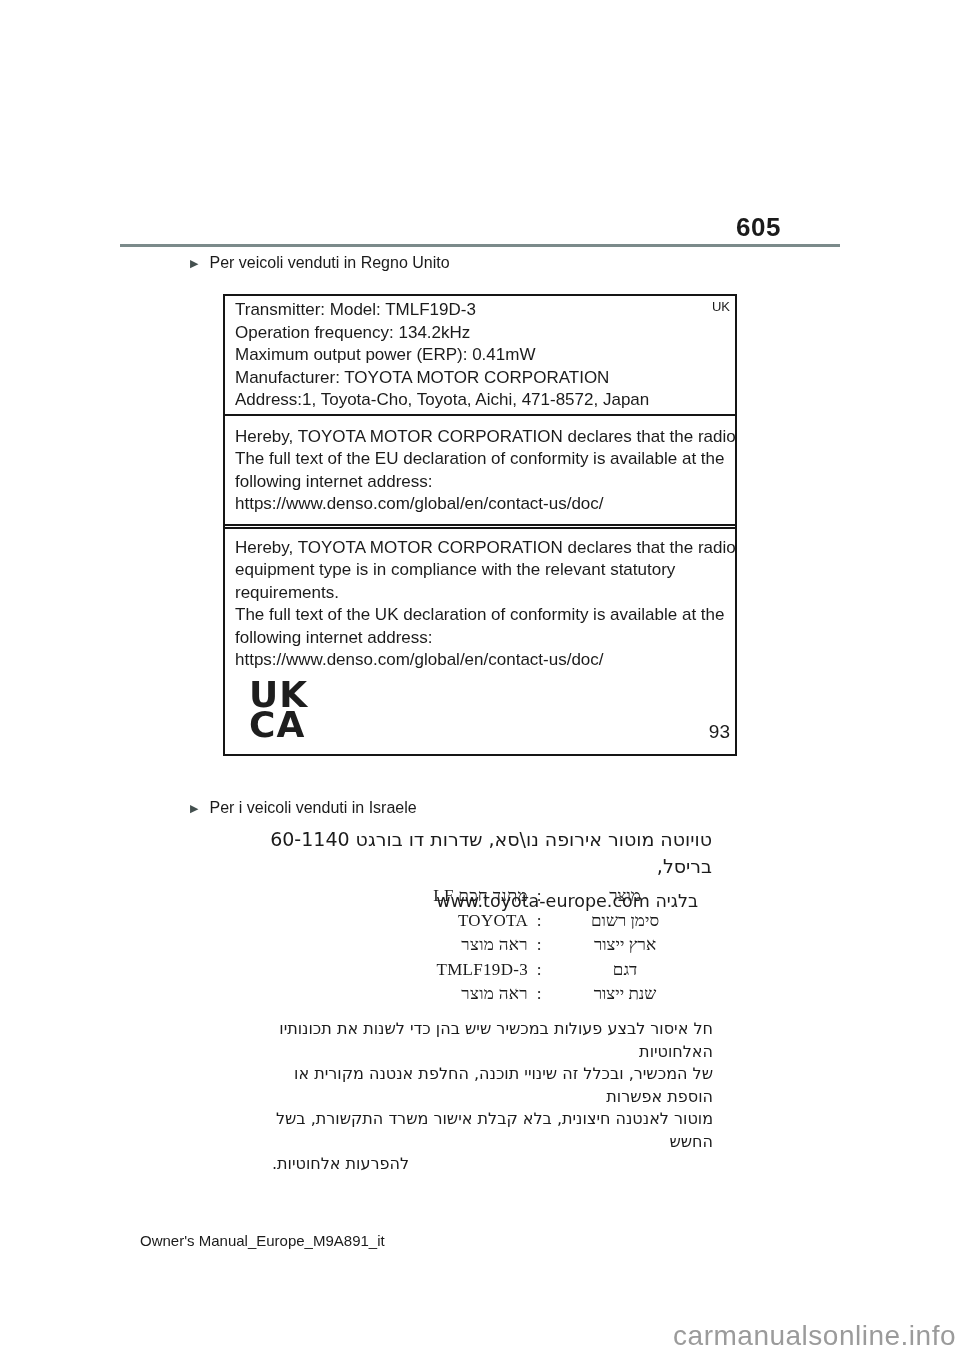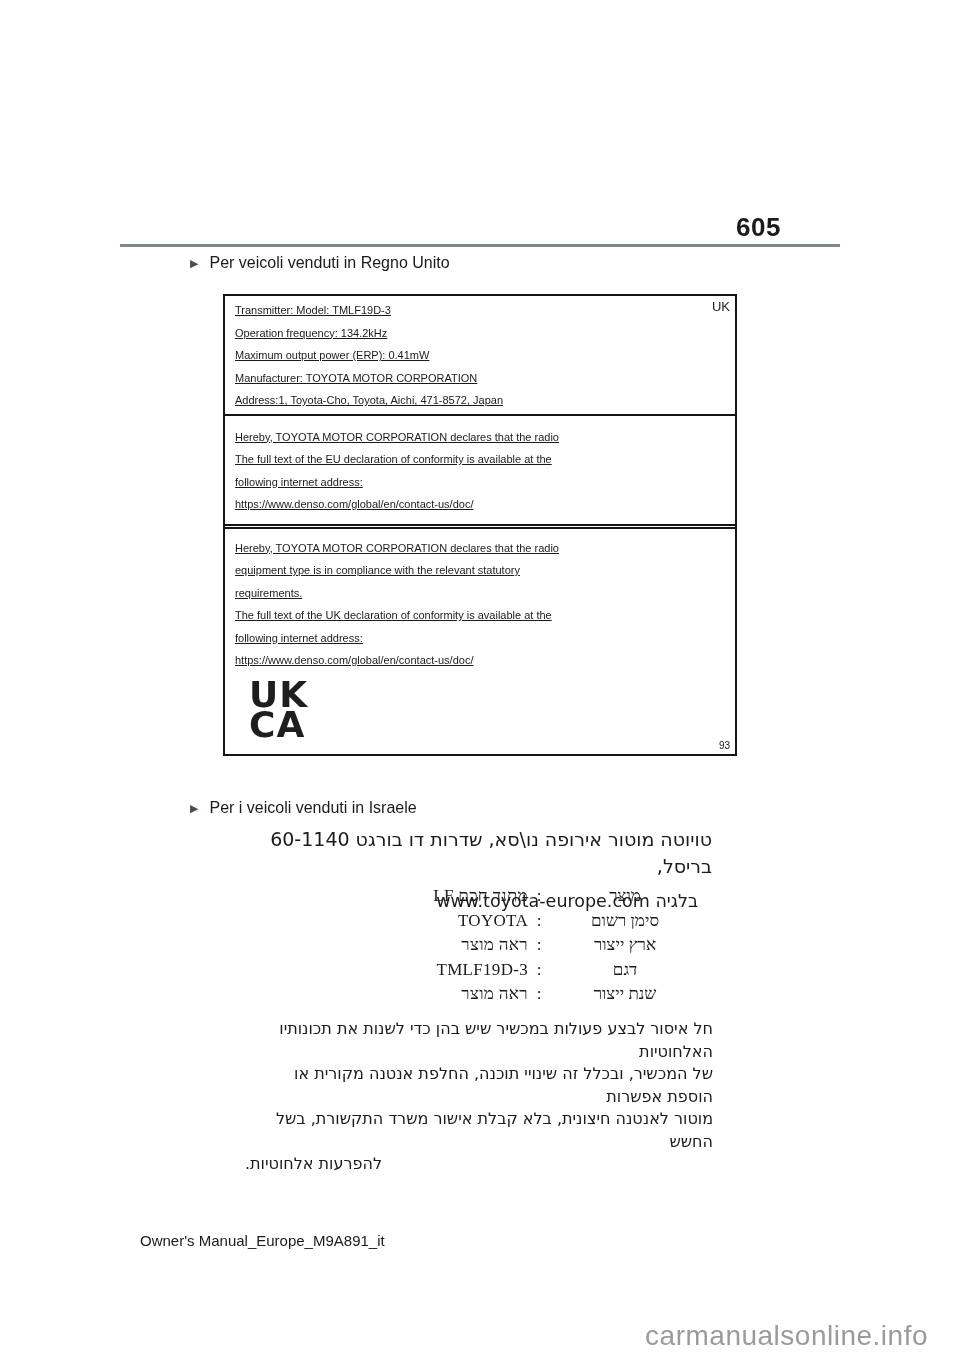--- a/index.html
+++ b/index.html
@@ -27,23 +27,23 @@
 
   .reg-box {
     position:absolute; left:223px; top:294px; width:514px;
     border:2px solid #151515;
     background:#fff;
   }
   .box-section { position:relative; padding:3px 10px 2px 10px; }
   .sec-transmitter { border-bottom:2px solid #151515; padding:3px 10px 2px 10px; }
   .sec-eu { border-bottom:5px double #151515; padding:10px 10px 8px 10px; }
   .sec-ukstat { padding:8px 10px 6px 10px; }
-  .box-line { font-size:11px; line-height:22.5px; white-space:nowrap;text-decoration:underline; }
+  .box-line { font-size:17px; line-height:22.5px; white-space:nowrap; }
   .uk-corner { position:absolute; top:3px; right:5px; font-size:13px; }
-  .fig-number { position:absolute; right:5px; bottom:3px; font-size:10px;text-align:center; }
+  .fig-number { position:absolute; right:5px; bottom:11px; font-size:19px;text-align:center; }
   .ukca-mark {
     margin:8px 0 8px 14px;
     font-family:"DejaVu Sans", sans-serif;
     font-weight:900; font-size:36px; line-height:0.84;
     letter-spacing:1px; color:#1e1e1e;
   }
   .ukca-mark div { transform:scaleY(0.98); }
 
   .hebrew { direction:rtl; font-family:"DejaVu Sans", sans-serif; }
   .hebrew-address {
@@ -60,28 +60,28 @@
     font-size:17px; line-height:24.5px;
   }
   .hebrew-table .t-label { text-align:center; }
   .hebrew-table .t-colon { text-align:center; }
   .hebrew-table .t-value { text-align:right; letter-spacing:0.3px; }
 
   .hebrew-notice {
     position:absolute; left:245px; top:1018px; width:468px;
     font-size:16px; line-height:22.5px;
   }
-  .hebrew-notice .n-line { text-align:right; }
+  .hebrew-notice .n-line { text-align:right;margin-left:27px; }
   .hebrew-notice .n-line.last { text-align:left; }
 
   .footer-text {
     position:absolute; left:140px; top:1232px; font-size:15px;
   }
   .watermark {
-    position:absolute; right:32px; top:1320px;
+    position:absolute; right:4px; top:1320px;
     font-size:28px; color:#9b9b9b; letter-spacing:0.5px;
   }
 </style>
 </head>
 <body>
 
 <div class="page-number">605</div>
 <div class="header-rule"></div>
 
 <div class="bullet-row uk-heading">

